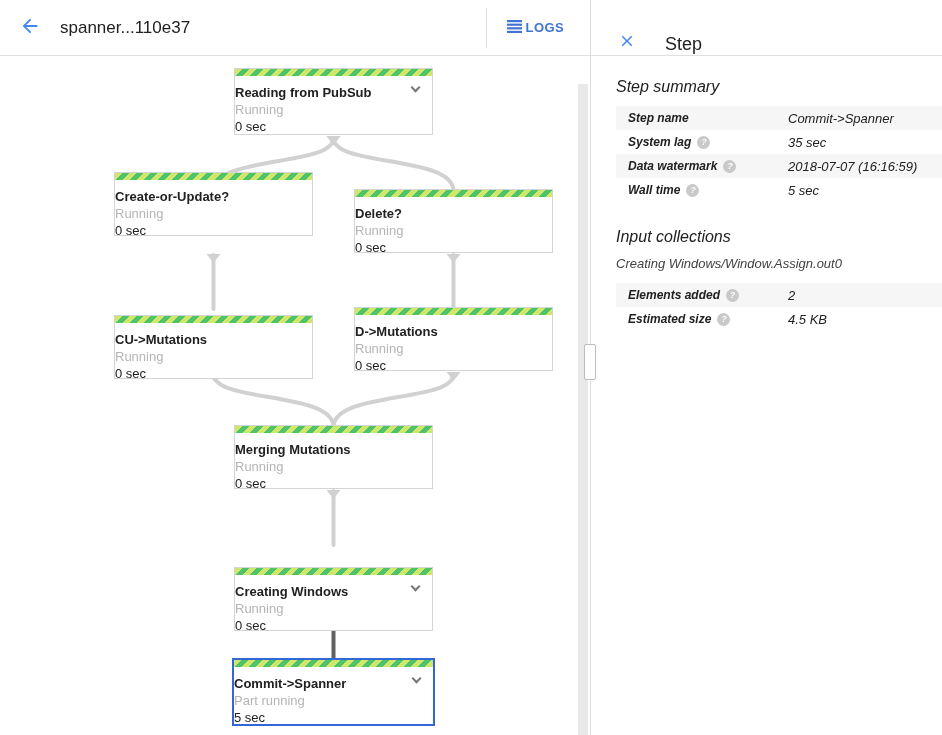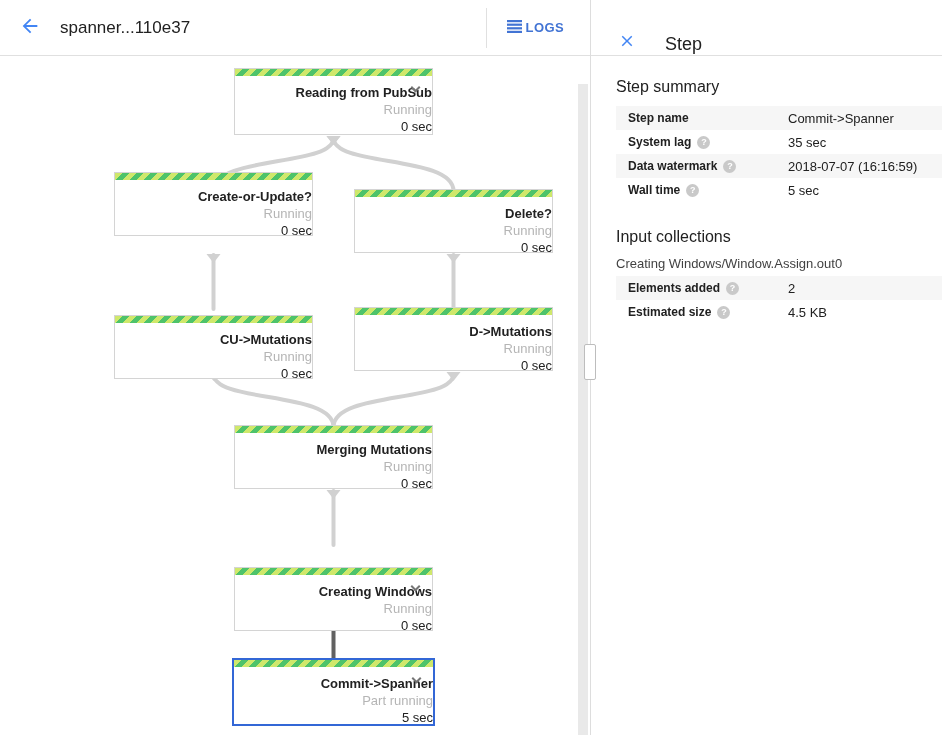--- a/index.html
+++ b/index.html
@@ -12,52 +12,52 @@
   .topbar { height:56px; display:flex; align-items:center; border-bottom:1px solid #e0e0e0; background:#fff; }
   .back-btn { margin-left:16px; width:28px; height:28px; display:flex; align-items:center; justify-content:center; cursor:pointer; }
   .job-title { margin-left:16px; font-size:17px; color:#212121; }
   .topbar-spacer { flex:1; }
   .topbar-divider { width:1px; height:40px; background:#e0e0e0; }
   .logs-btn { display:flex; align-items:center; gap:4px; margin:0 26px 0 20px; color:#4274d4; font-size:13px; font-weight:bold; letter-spacing:.4px; cursor:pointer; }
 
   .graph-canvas { position:relative; width:590px; height:679px; background:#fff; }
   #edges { position:absolute; left:0; top:0; }
 
-  .node { position:absolute; background:#fff; border:1px solid #d4d4d4; text-align:right; cursor:pointer; }
+  .node { position:absolute; background:#fff; border:1px solid #d4d4d4; text-align:left; cursor:pointer; }
   .node.selected { border:2px solid #3367d6; }
   .stripe { height:7px; width:100%;
     background:repeating-linear-gradient(135deg,#cfe86b 0 5px,#4ec36a 5px 10px); }
   .node-title { margin-top:8px; font-size:13px; font-weight:bold; color:#212121; line-height:17px; }
   .node-status { font-size:13px; color:#b5b5b5; line-height:17px; }
   .node-time { font-size:13px; color:#212121; line-height:17px; }
   .chev { position:absolute; right:13px; top:15px; width:7px; height:7px;
     border-right:2px solid #757575; border-bottom:2px solid #757575; transform:rotate(45deg); }
 
   .vscroll { position:absolute; left:578px; top:28px; width:10px; height:651px; background:#e9e9e9; }
   .splitter-handle { position:absolute; left:584px; top:344px; width:12px; height:36px;
     background:#fff; border:1px solid #bdbdbd; border-radius:2px; z-index:30; cursor:col-resize; }
 
   
   .right-panel { width:352px; height:735px; border-left:1px solid #ddd; background:#fff; }
   .panel-header { height:56px; display:flex; align-items:flex-end; border-bottom:1px solid #e0e0e0; }
   .close-btn { margin-left:24px; width:24px; height:24px; display:flex; align-items:center; justify-content:center; cursor:pointer; }
   .panel-title { margin-left:26px; font-size:18px; color:#212121; }
-  .panel-body { padding:22px 16px 0 25px; }
+  .panel-body { padding:22px 16px 0 25px;font-style:italic; }
   .section-heading { font-size:16px; color:#212121; margin-bottom:10px; }
   .ptable { width:327px; }
   .prow { display:flex; align-items:center; height:24px; padding-left:12px; }
   .prow.alt { background:#f6f6f6; }
   .prow-label { font-size:12px; font-weight:bold; color:#212121; white-space:nowrap; }
   .help-icon { display:inline-flex; align-items:center; justify-content:center;
     width:13px; height:13px; margin-left:6px; border-radius:50%; background:#c9c9c9;
     color:#fff; font-size:9px; font-weight:bold; cursor:pointer; }
   .prow-value { position:absolute; margin-left:160px; font-size:13px; color:#212121; white-space:nowrap; }
   .prow { position:relative; }
   .collections-heading { margin-top:26px; }
-  .collection-name { font-size:13px; color:#424242; margin-top:2px; margin-bottom:5px; }
+  .collection-name { font-size:13px; color:#424242; margin-top:2px; margin-bottom:12px; }
 </style>
 </head>
 <body>
 
 <div class="app">
 
   <div class="left-pane">
     <div class="topbar">
       <div class="back-btn">
         <span>

